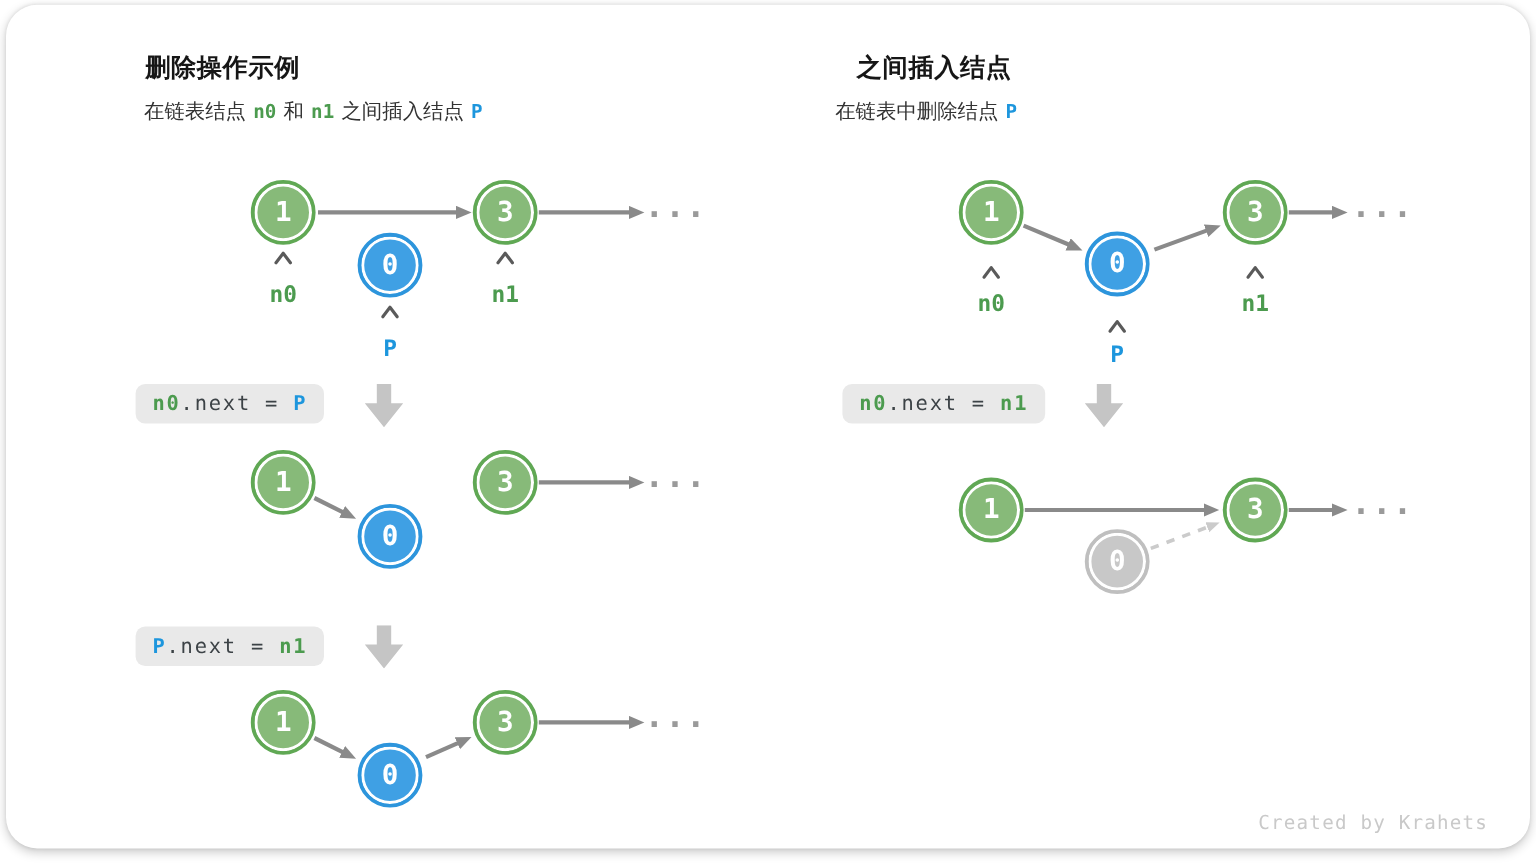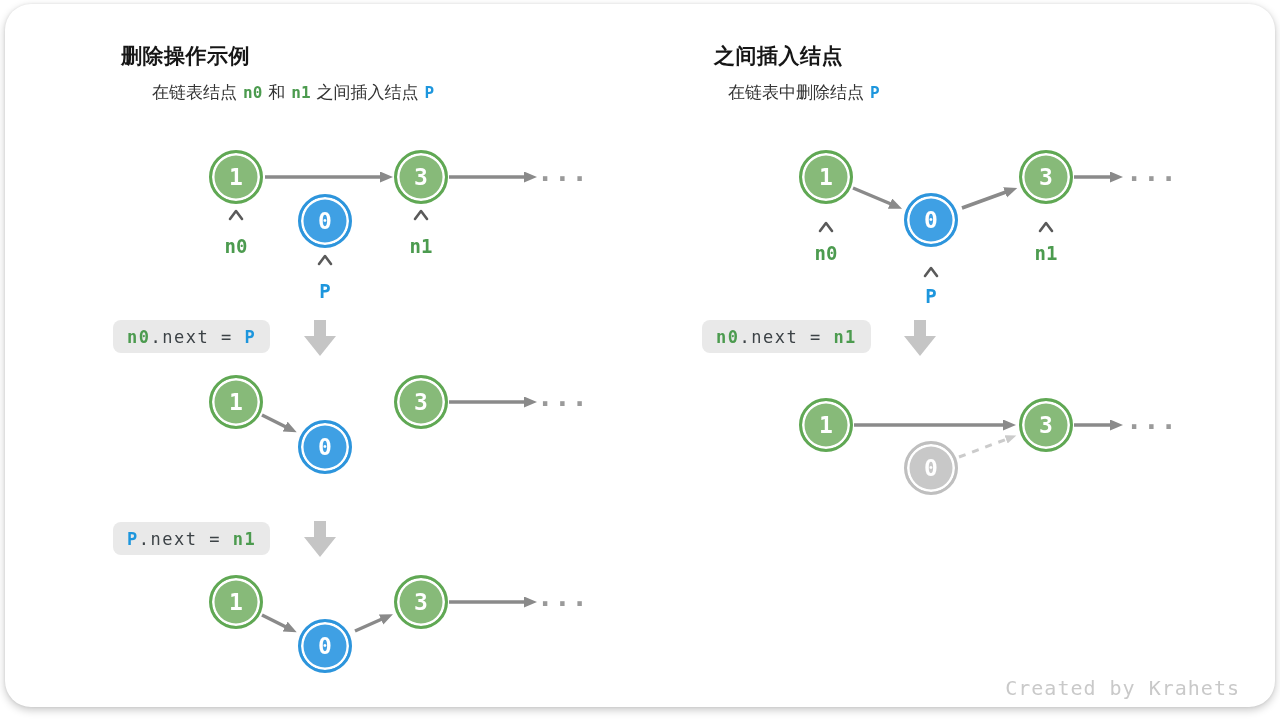--- a/index.html
+++ b/index.html
@@ -2,21 +2,21 @@
 <html><head>
 <meta charset="utf-8">
 <style>
   html,body{margin:0;padding:0;background:#fff;}
   body{width:1280px;height:720px;position:relative;font-family:"Liberation Sans",sans-serif;overflow:hidden;}
   .card{position:absolute;left:5px;top:4px;width:1270px;height:703px;background:#fff;border-radius:26px;
         box-shadow:0 3px 9px rgba(0,0,0,.22), 0 0 3px rgba(0,0,0,.08);}
   .overlay{position:absolute;left:0;top:0;width:1280px;height:720px;pointer-events:none;}
 
   .title{position:absolute;font-size:21px;font-weight:700;color:#161616;letter-spacing:.5px;}
-  .subtitle{position:absolute;font-size:17px;color:#333;white-space:nowrap;margin-left:32px;}
+  .subtitle{position:absolute;font-size:17px;color:#333;white-space:nowrap;}
   .tok{font-family:"DejaVu Sans Mono",monospace;font-weight:bold;font-size:16px;margin:0 6px;}
   .tg{color:#4c9b4f}.tb{color:#1d96dd}
 
   .node{position:absolute;width:54px;height:54px;border-radius:50%;box-sizing:border-box;border:3px solid;
         display:flex;align-items:center;justify-content:center;
         font-family:"DejaVu Sans Mono",monospace;font-weight:bold;font-size:23px;color:#fff;
         box-shadow:inset 0 0 0 2.5px #fff;}
   .ng{background:#87ba79;border-color:#60a854;}
   .nb{background:#3fa0e4;border-color:#2d95dc;}
   .nx{background:#c8c8c8;border-color:#bfbfbf;}
@@ -30,21 +30,21 @@
 
   .codebox{position:absolute;height:33px;background:#e9e9e9;border-radius:8px;display:flex;align-items:center;
            padding:0 14px;font-family:"DejaVu Sans Mono",monospace;font-size:17px;letter-spacing:1.5px;
            color:#3c4246;white-space:pre;}
   .codebox .cg{color:#4c9b4f;font-weight:bold}
   .codebox .cb{color:#1d96dd;font-weight:bold}
 
   .blockarrow{position:absolute;width:32px;height:36px;}
 
   .credit{position:absolute;top:676px;right:40px;font-family:"DejaVu Sans Mono",monospace;
-          font-size:20px;color:#c9c9c9;letter-spacing:1px;}
+          font-size:16px;color:#c9c9c9;letter-spacing:1px;}
 </style>
 </head>
 <body>
 
 <div class="card"></div>
 
 <svg class="overlay">
   <defs>
     <marker id="ah" markerUnits="userSpaceOnUse" markerWidth="14" markerHeight="12" refX="1" refY="5.5" orient="auto">
       <path d="M0,0 L13,5.5 L0,11 z" fill="#8a8a8a"></path>

